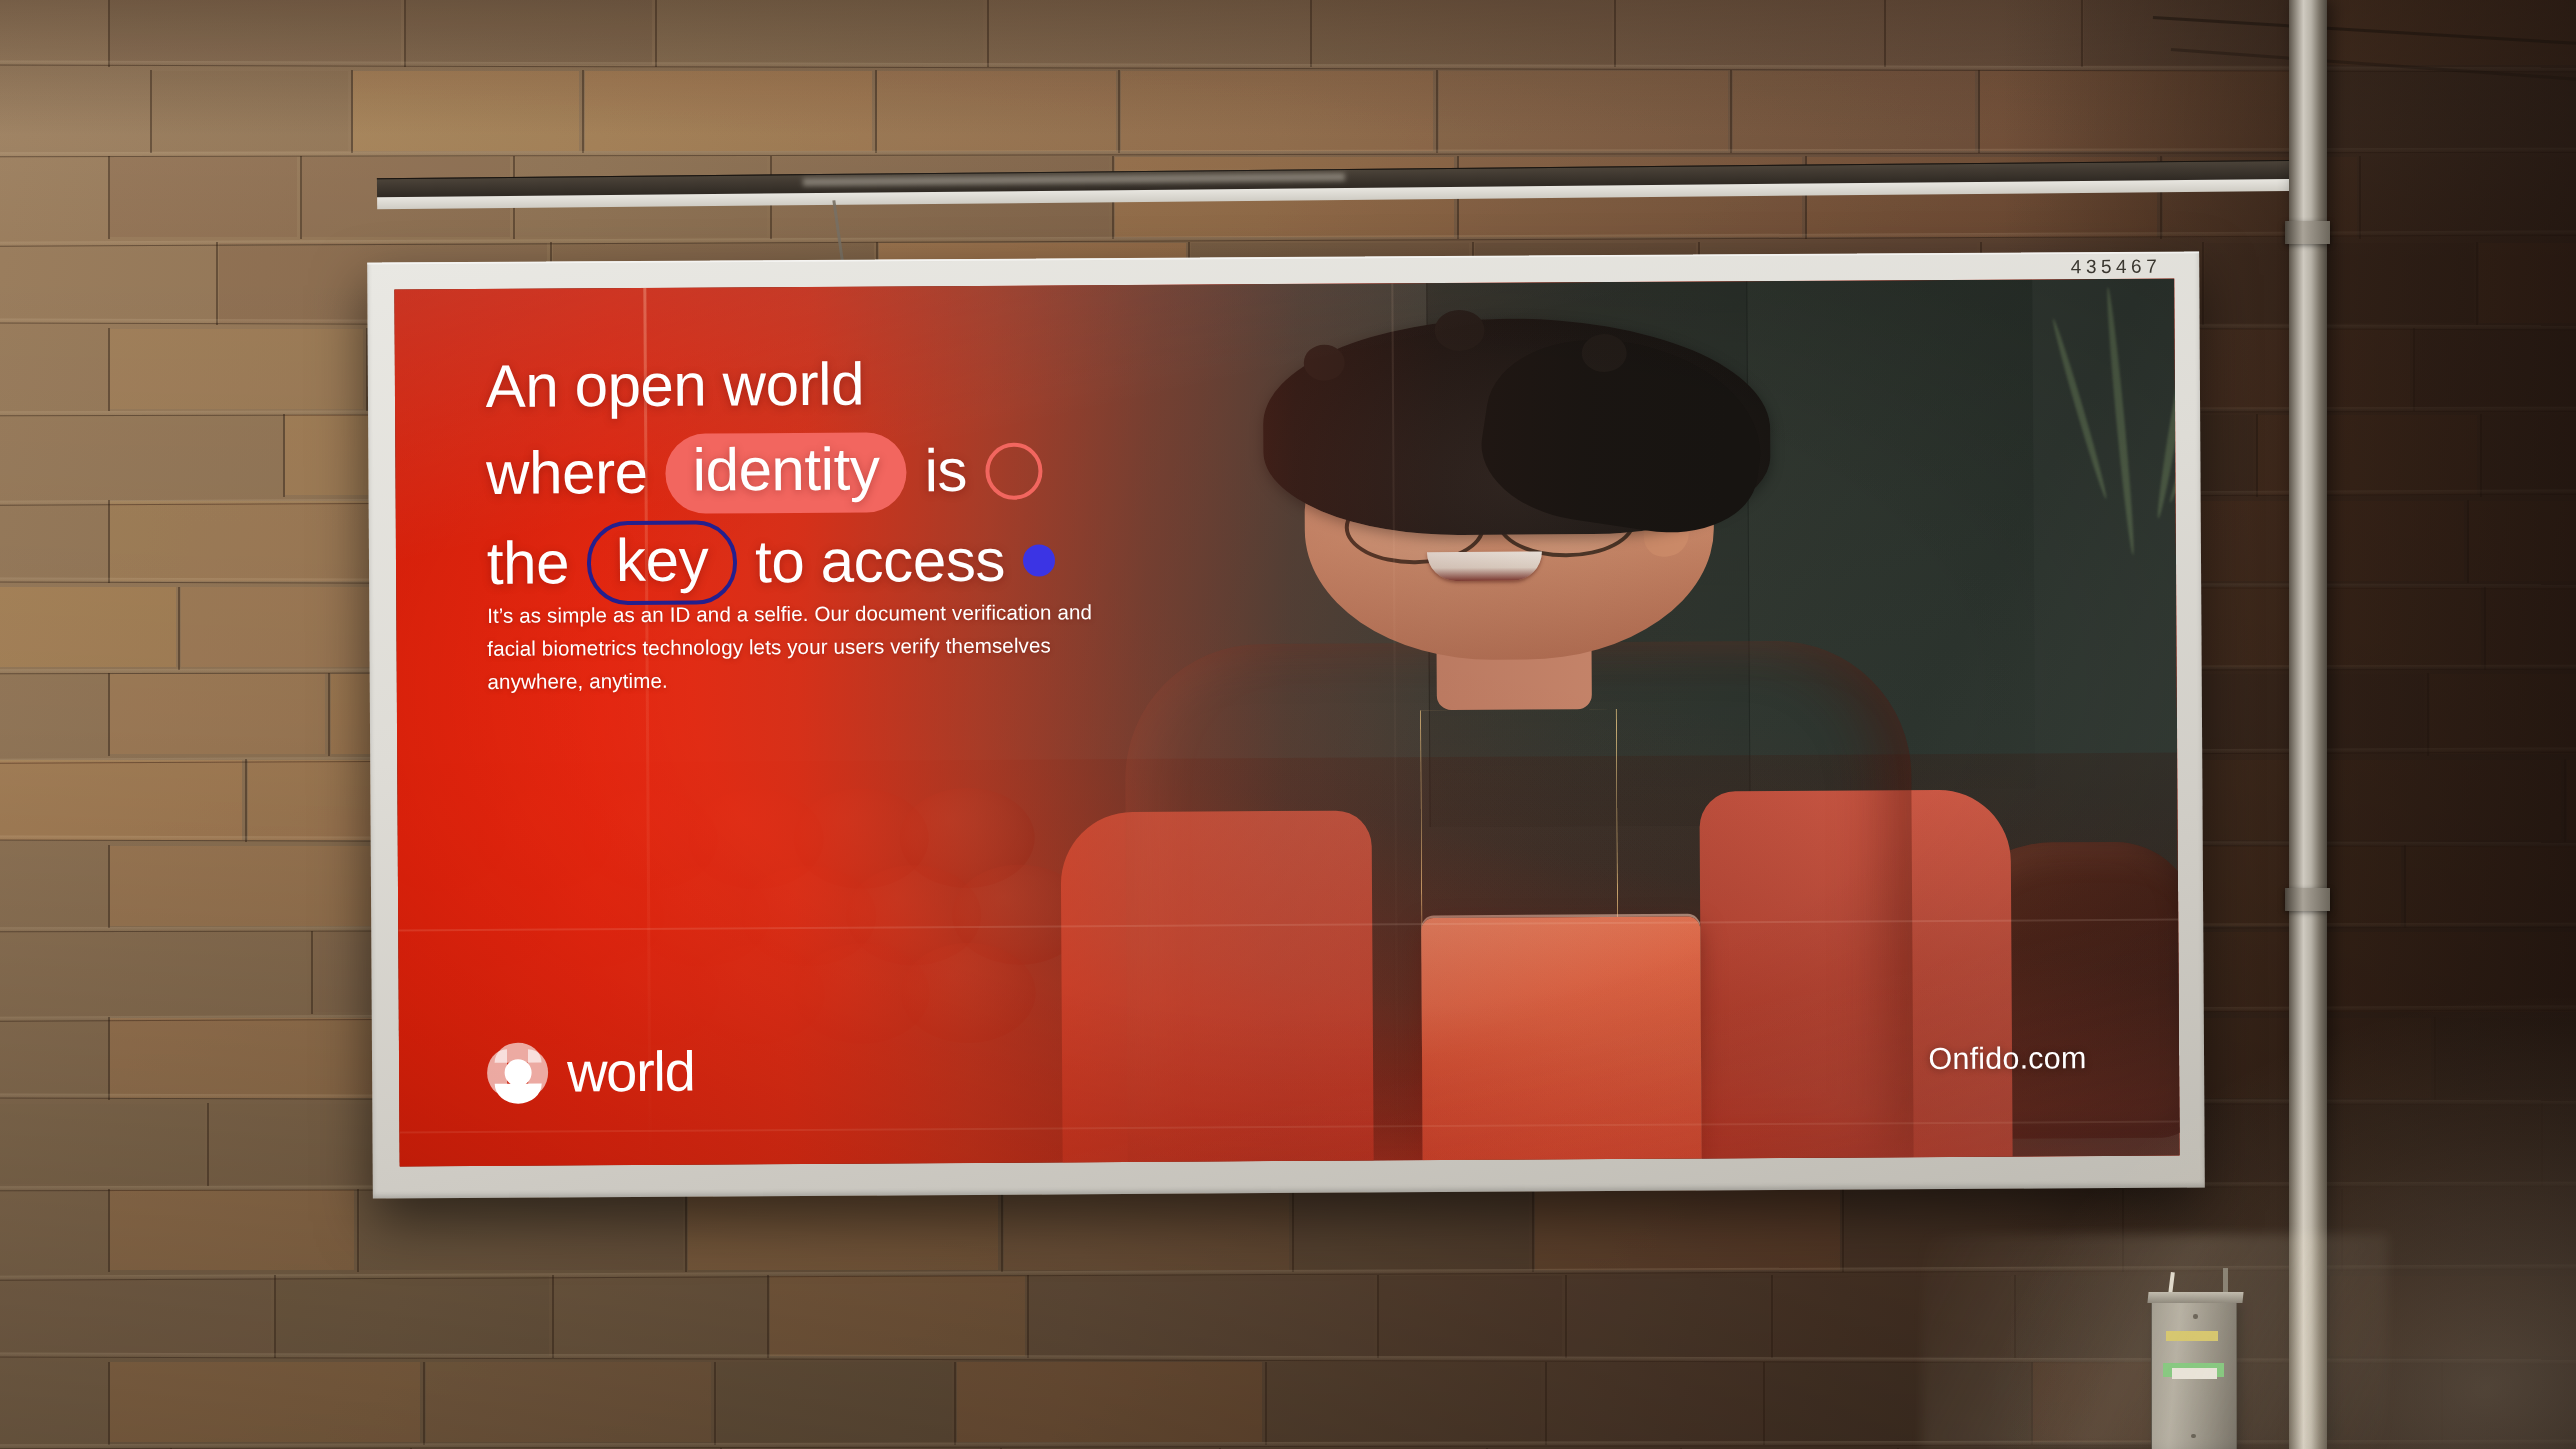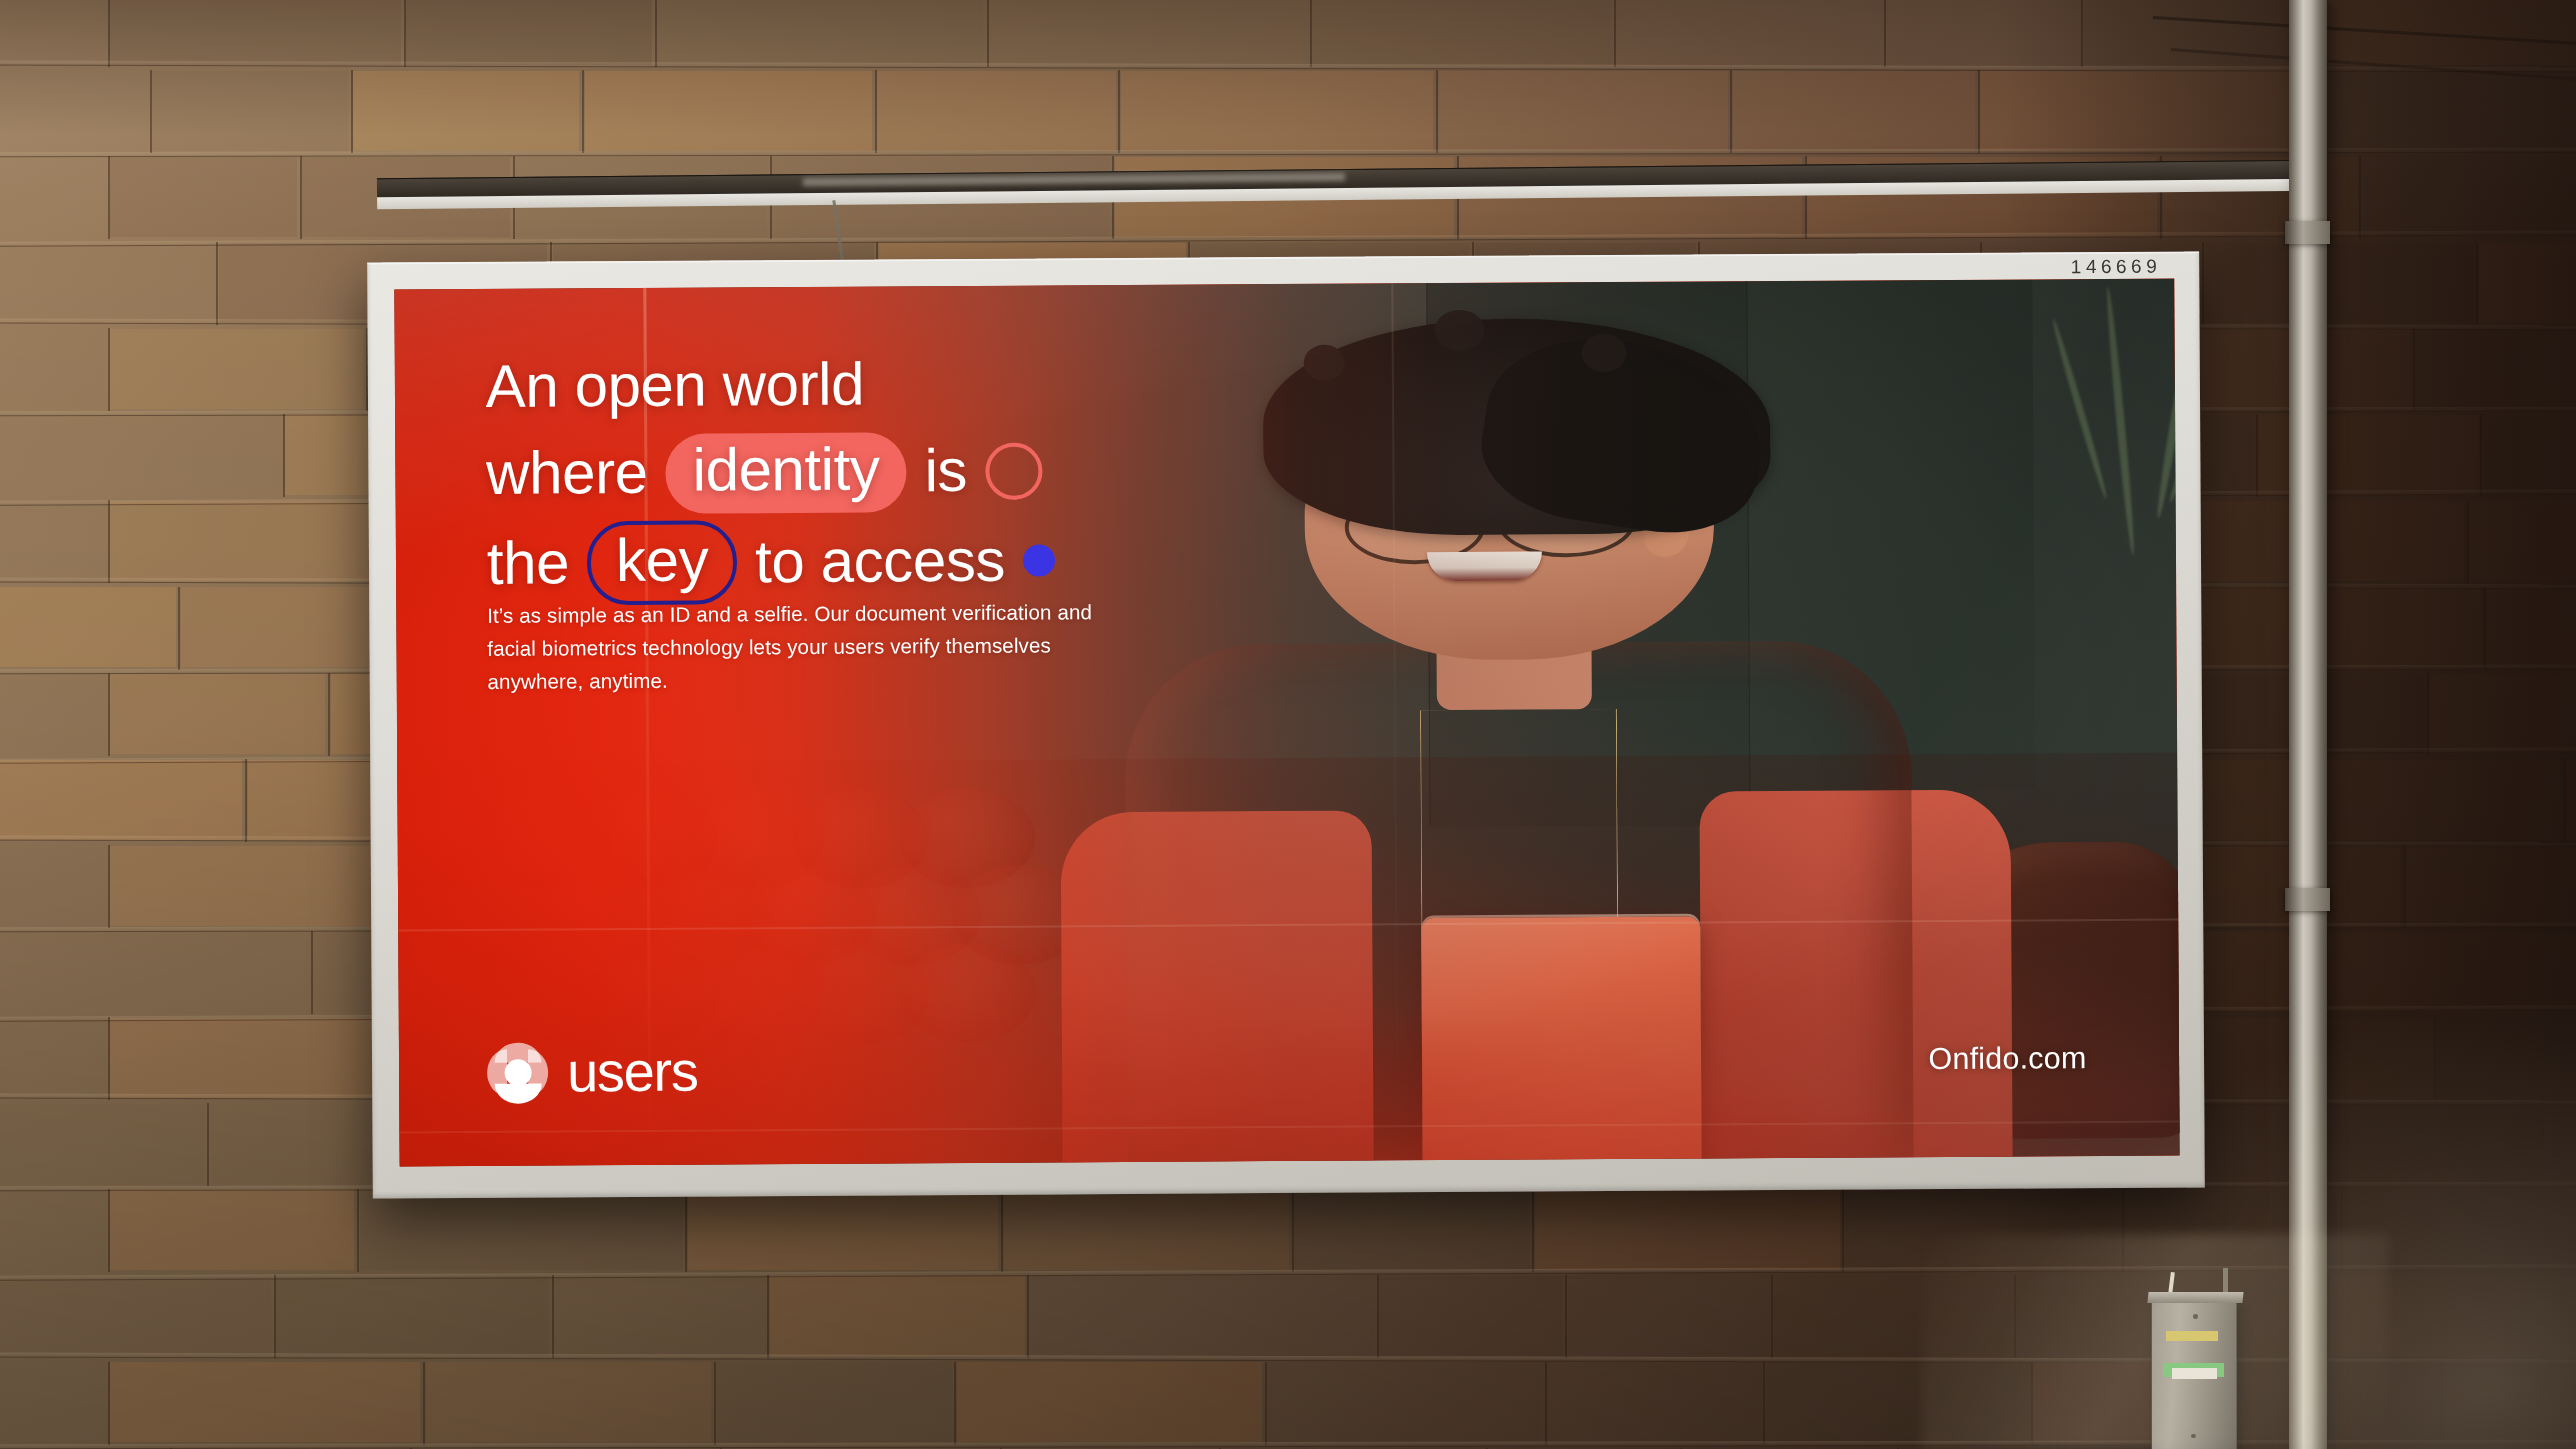--- a/index.html
+++ b/index.html
@@ -581,21 +581,21 @@
 
   <div class="lightbar">
     <div class="dark"></div>
     <div class="glint"></div>
     <div class="lip"></div>
   </div>
   <div class="wire" style="left:834px; top:199px; width:108px; transform:rotate(82deg); background:rgba(120,112,100,.9);"></div>
 
   <div class="billboard">
     <div class="bb-frame">
-      <div class="bb-id">146669</div>
+      <div class="bb-id">435467</div>
     </div>
 
     <div class="poster">
 
       <div class="ph-bg"></div>
       <div class="ph-wallpanel"></div>
       <div class="ph-wallpanel2"></div>
 
       <div class="frond" style="right:12.6px; top:16px; width:9px; height:224px; transform:rotate(10deg);"></div>
       <div class="frond" style="right:39px; top:7.2px; width:8px; height:269px; transform:rotate(-5deg);"></div>
@@ -680,21 +680,21 @@
         <div class="subcopy">It’s as simple as an ID and a selfie. Our document verification and facial biometrics technology lets your users verify themselves anywhere, anytime.</div>
 
         <div class="logo">
           <div class="logo-mark">
             <span class="petal top"></span>
             <span class="petal right"></span>
             <span class="petal bottom"></span>
             <span class="petal left"></span>
             <span class="mark-core"></span>
           </div>
-          <div class="logo-word">users</div>
+          <div class="logo-word">world</div>
         </div>
 
         <div class="weburl">Onfido.com</div>
       </div>
     </div>
   </div>
 
   <div class="pipe"></div>
   <div class="pipe-collar" style="top:221px;"></div>
   <div class="pipe-collar" style="top:888px;"></div>

